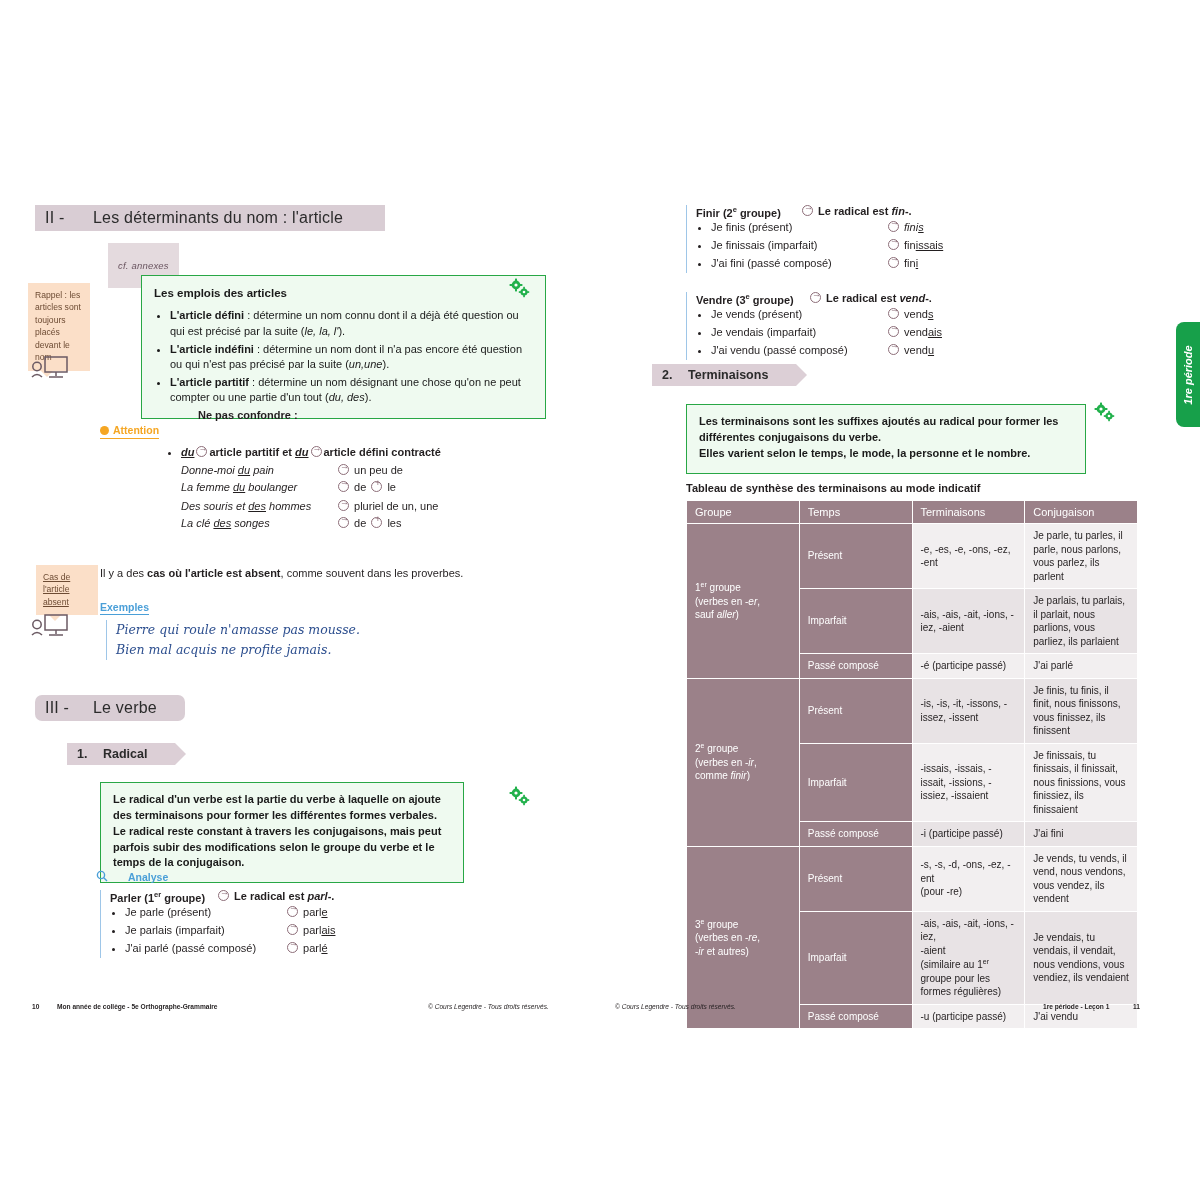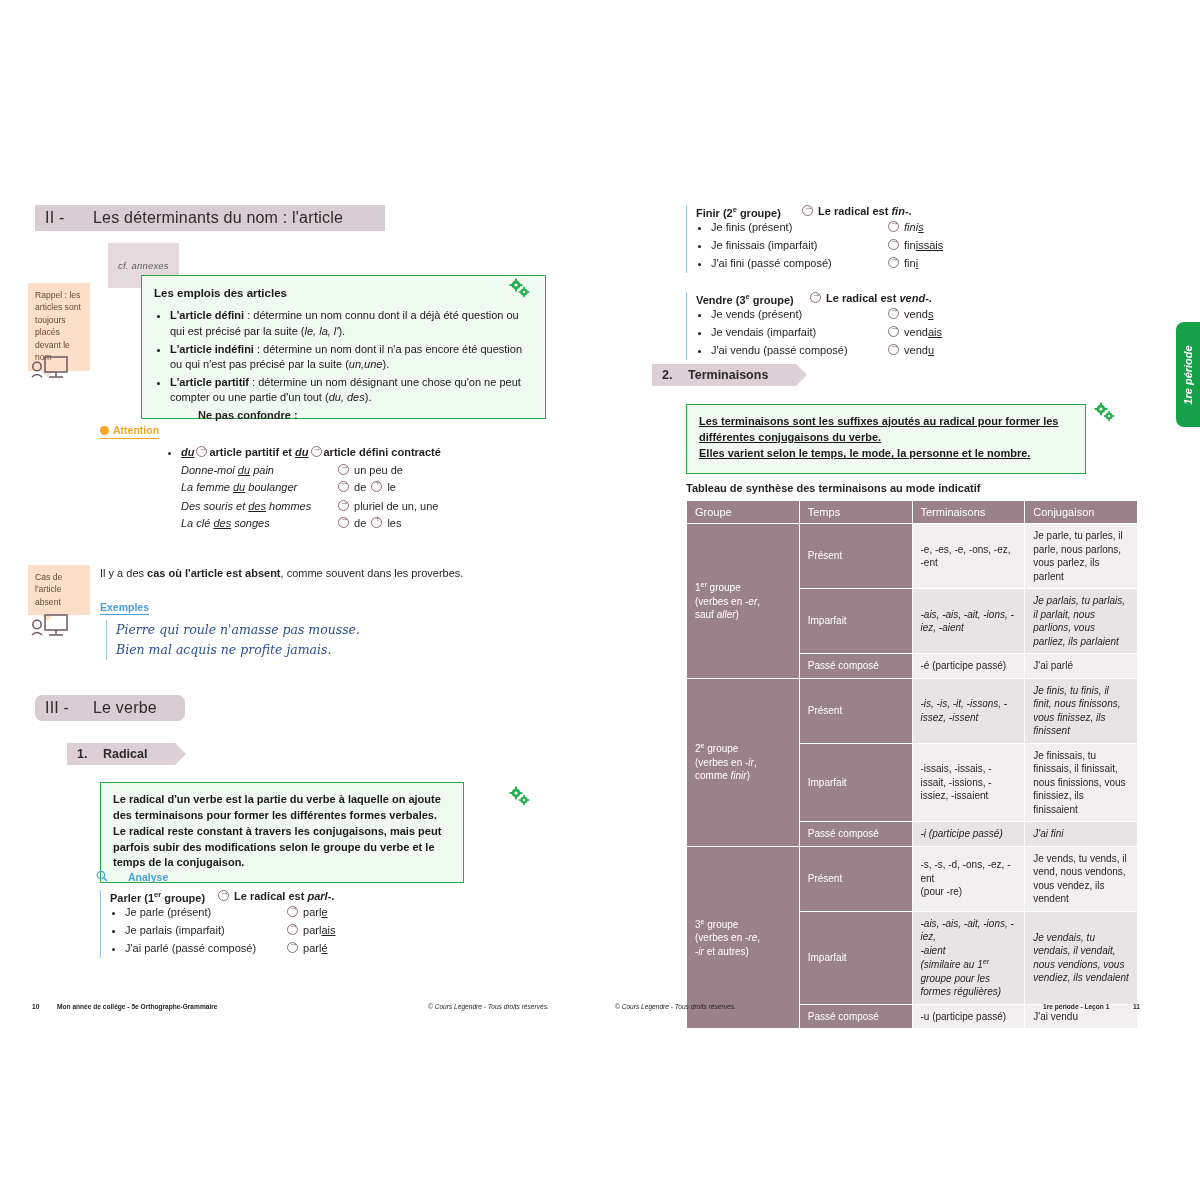--- a/index.html
+++ b/index.html
@@ -152,21 +152,21 @@
   }
   td.grp{
     background:#9b8189; color:#fff; font-size:10px; width:82px;
     vertical-align:middle; line-height:1.4;
   }
   td.tmp{
     background:#9b8189; color:#fff; font-size:10.5px; width:78px;
   }
   td.ter{ background:#f2eff0; color:#231f20; width:135px; }
   td.conj{ background:#f2eff0; color:#231f20; }
-  td.ter.alt, td.conj.alt{ background:#e8e3e5;font-style:italic; }
+  td.ter.alt, td.conj.alt{ background:#e8e3e5; }
 
   
   .footer{ position:absolute; bottom:190px; font-size:6.6px; color:#231f20; font-weight:bold; }
   .footer.italic{ font-style:italic; font-weight:normal; }
 </style>
 </head>
 <body>
 
 <div class="page">
 
@@ -246,21 +246,21 @@
         <span class="it">Des souris et <span class="u">des</span> hommes</span>
         <span style="position:absolute;left:170px;"><span class="arrow"></span> pluriel de un, une</span>
       </div>
       <div>
         <span class="it">La clé <span class="u">des</span> songes</span>
         <span style="position:absolute;left:170px;"><span class="arrow"></span> de <span class="plus"></span> les</span>
       </div>
     </div>
   </div>
 
-  <div class="callout" style="position:absolute;left:28px;top:565px;">Cas de l'article absent</div>
+  <div class="callout" style="position:absolute;left:36px;top:565px;text-decoration:underline;">Cas de l'article absent</div>
   <div style="position:absolute;left:30px;top:610px;">
     <svg width="40" height="28" viewBox="0 0 40 28">
       <circle cx="7" cy="14.5" r="4.2" fill="none" stroke="#6b5a63" stroke-width="1.5"></circle>
       <path d="M2 25 q5 -5 10 0" fill="none" stroke="#6b5a63" stroke-width="1.5"></path>
       <rect x="15" y="5" width="22" height="15" fill="none" stroke="#6b5a63" stroke-width="1.5"></rect>
       <line x1="26" y1="20" x2="26" y2="24" stroke="#6b5a63" stroke-width="1.5"></line>
       <line x1="19" y1="25" x2="33" y2="25" stroke="#6b5a63" stroke-width="1.5"></line>
     </svg>
   </div>
 
@@ -392,21 +392,21 @@
         <span style="position:absolute;left:190px;"><span class="arrow"></span> vend<span class="u">u</span></span>
       </li>
     </ul>
   </div>
 
   <div class="sub-head" style="position:absolute;left:652px;top:364px;">
     <span class="snum">2.</span>
     <span class="stxt">Terminaisons</span>
   </div>
 
-  <div class="green-box" style="position:absolute;left:686px;top:404px;width:400px;text-decoration:underline;">
+  <div class="green-box" style="position:absolute;left:686px;top:404px;width:400px;">
     <p>Les terminaisons sont les <b>suffixes ajoutés au radical pour former les différentes conjugaisons du verbe.</b></p>
     <p>Elles varient selon le temps, le mode, la personne et le nombre.</p>
   </div>
   <div style="position:absolute;left:1093px;top:402px;">
     <svg width="24" height="22" viewBox="0 0 24 22">
       <g fill="#22b14c">
         <circle cx="8" cy="7" r="4.4"></circle>
           <circle cx="8" cy="7" r="1.6" fill="#fff"></circle>
         <rect x="7" y="0.6" width="2" height="3"></rect>
           <rect x="7" y="10.4" width="2" height="3"></rect>

